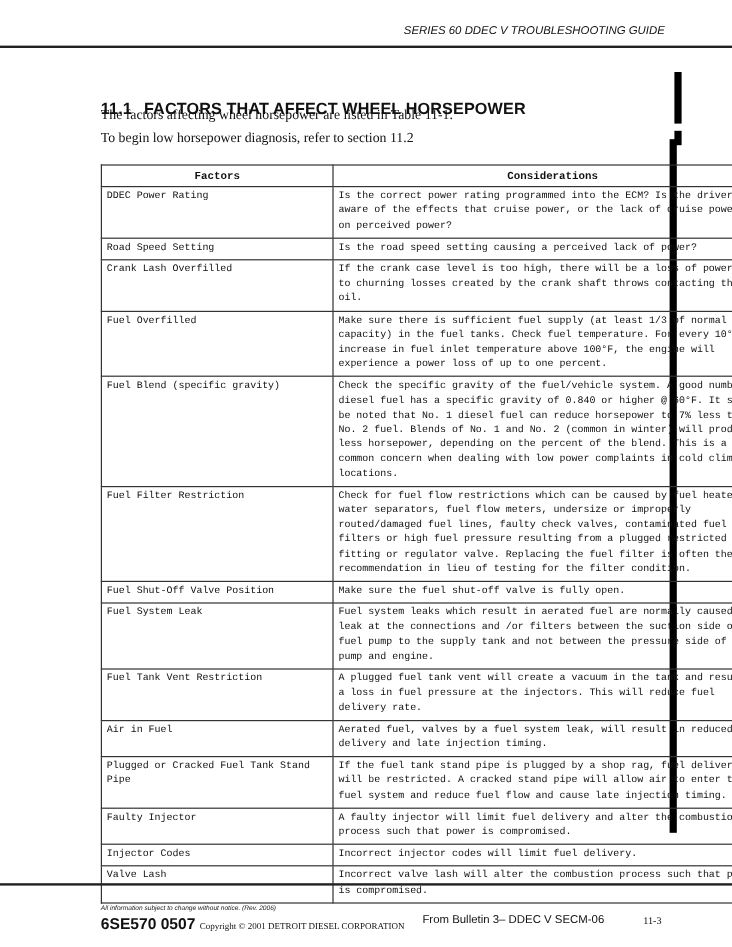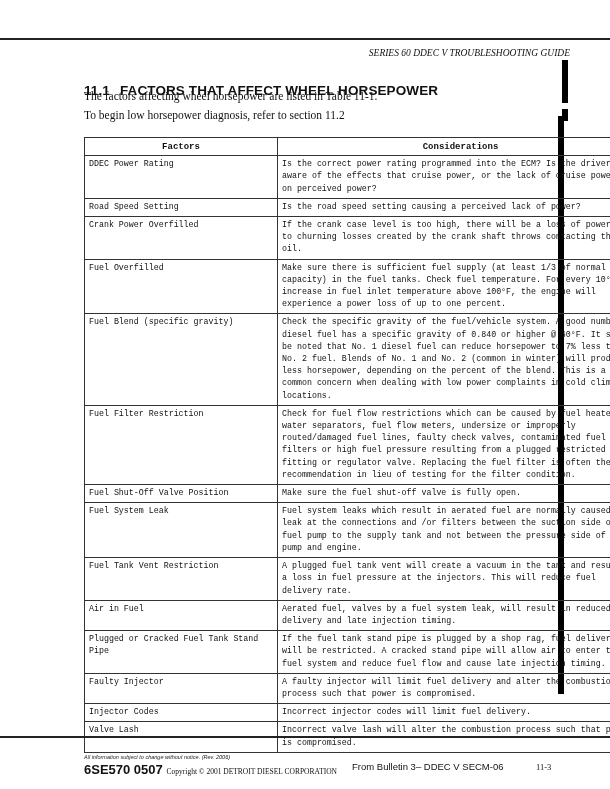--- a/index.html
+++ b/index.html
@@ -1,19 +1,19 @@
 <!DOCTYPE html>
 <html><head>
   <meta charset="utf-8">
   <style>
     html, body { margin: 0; padding: 0; background: #ffffff; }
     body { width: 610px; height: 789px; position: relative; overflow: hidden; color: #111; }
     .running-head {
-      position: absolute; top: 20px; right: 40px;
-      font-family: Liberation Serif, serif; font-style: italic; font-size: 9.5px; color: #111; margin-top: 28px;
+      position: absolute; top: 20px; right: 56px;
+      font-family: Liberation Sans, sans-serif; font-style: italic; font-size: 9.5px; color: #111;
     }
     .top-rule { position: absolute; top: 38px; left: 0; width: 610px; height: 1.5px; background: #222; }
     .section-title {
       position: absolute; top: 59px; left: 84px;
       font-family: "Liberation Sans", sans-serif; font-weight: bold; font-size: 13.5px; letter-spacing: 0.1px;
     }
     .section-title .num { display: inline-block; width: 36px; margin-top: 24px; }
     .intro { position: absolute; left: 84px; font-family: Liberation Serif, serif; font-size: 11.5px; }
     .intro.p1 { top: 90px; }
     .intro.p2 { top: 109px; }
@@ -85,21 +85,21 @@
   <tbody id="table-body">
       <tr>
         <td>DDEC Power Rating</td>
         <td>Is the correct power rating programmed into the ECM? Is the driver aware of the effects that cruise power, or the lack of cruise power has on perceived power?</td>
       </tr>
       <tr>
         <td>Road Speed Setting</td>
         <td>Is the road speed setting causing a perceived lack of power?</td>
       </tr>
       <tr>
-        <td>Crank Power Overfilled</td>
+        <td>Crank Lash Overfilled</td>
         <td>If the crank case level is too high, there will be a loss of power due to churning losses created by the crank shaft throws contacting the oil.</td>
       </tr>
       <tr>
         <td>Fuel Overfilled</td>
         <td>Make sure there is sufficient fuel supply (at least 1/3 of normal capacity) in the fuel tanks. Check fuel temperature.  For every 10°F increase in fuel inlet temperature above 100°F, the engine will experience a power loss of up to one percent.</td>
       </tr>
       <tr>
         <td>Fuel Blend (specific gravity)</td>
         <td>Check the specific gravity of the fuel/vehicle system.  A good number 2 diesel fuel has a specific gravity of 0.840 or higher @ 60°F. It should be noted that No. 1 diesel fuel can reduce horsepower to 7% less than No. 2 fuel.  Blends of No. 1 and No. 2 (common in winter) will produce less horsepower, depending on the percent of the blend.  This is a common concern when dealing with low power complaints in cold climate locations.</td>
       </tr>

